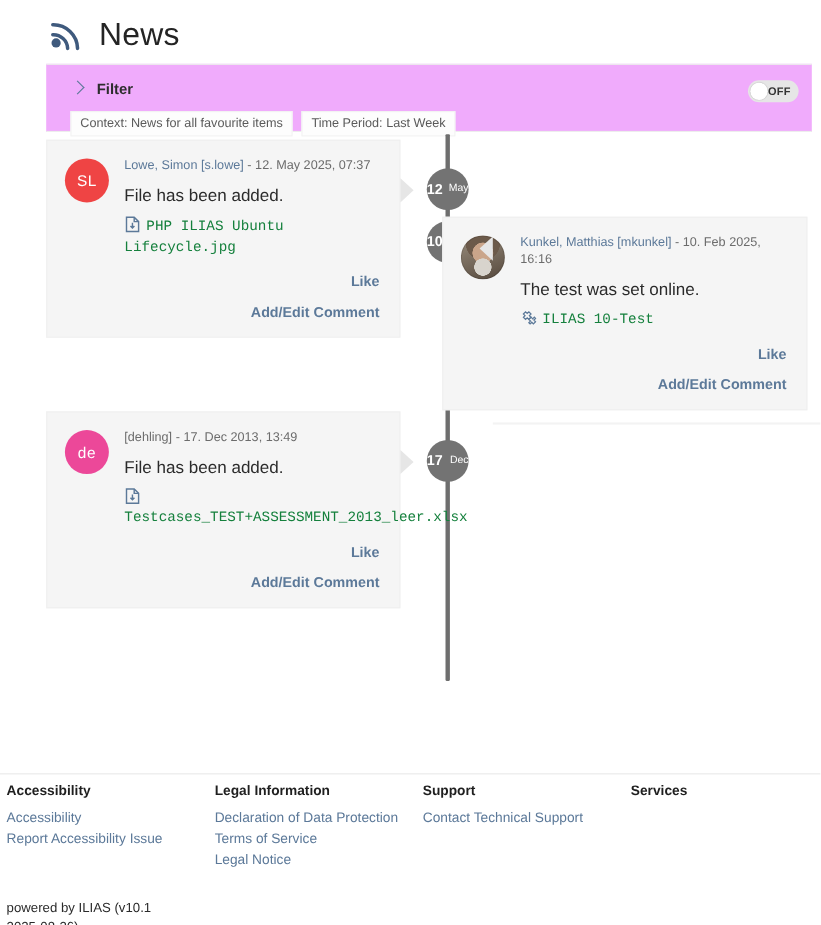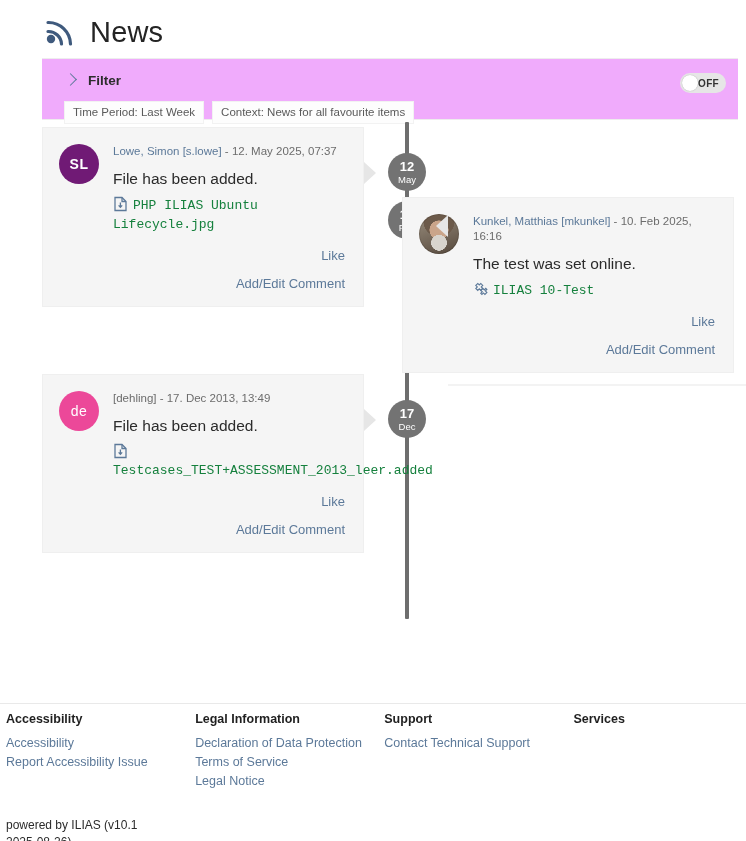--- a/index.html
+++ b/index.html
@@ -66,21 +66,21 @@
   
   .timeline { position: relative; height: 575px; margin-top: 2px; }
   .spine {
     position: absolute; left: 371px; top: 0px; width: 4px; height: 497px;
     background: #6e6e6e; border-radius: 1px;
   }
   .node {
     position: absolute; left: 354px;
     width: 38px; height: 38px; border-radius: 50%;
     background: #737373; color: #fff;
-    display: flex; flex-direction: column; align-items: center; justify-content: center;
+    display: flex; flex-direction: row; align-items: center; justify-content: space-between;
     line-height: 1;
   }
   .node .d { font-size: 13px; font-weight: bold; margin-bottom: 2px; }
   .node .m { font-size: 9.5px; }
 
   
   .card {
     position: absolute; background: #f5f5f5; border: 1px solid #efefef;
   }
   .card.left  { left: 8px;  width: 322px; }
@@ -107,21 +107,21 @@
   }
   .obj-row {
     margin-top: 7px; font-size: 13px; color: #5c7999; line-height: 18px;
   }
   .obj-row.wrapped { }
   .obj-icon { display: inline-block; width: 15px; height: 16px; position: relative; vertical-align: -3px; margin-right: 5px; }
   .obj-name { color: #15803d; font-family: Liberation Mono, monospace; }
   .actions { margin-top: 14px; text-align: right; }
   .actions a {
     display: block; font-size: 13px; color: #5c7999; text-decoration: none;
-    line-height: 16px; margin-bottom: 12px;
+    line-height: 16px; margin-bottom: 12px; font-weight: bold;
   }
   .actions a:last-child { margin-bottom: 0; }
 
   
   .ptr { position: absolute; width: 0; height: 0; }
   .ptr.to-right {
     border-top: 11px solid transparent; border-bottom: 11px solid transparent;
     border-left: 12px solid #e6e6e6;
   }
   .ptr.to-left {
@@ -156,22 +156,22 @@
     </span>
     <span class="page-title">News</span>
   </div>
 
   <div class="filter-bar">
     <div class="filter-row">
       <span class="chev"></span>
       <span class="filter-label">Filter</span>
     </div>
     <div class="filter-chips">
+      <span class="chip">Context: News for all favourite items</span>
       <span class="chip">Time Period: Last Week</span>
-      <span class="chip">Context: News for all favourite items</span>
     </div>
     <div class="toggle-wrap">
       <div class="toggle">
         <span class="knob"></span>
         <span class="tg-label">OFF</span>
       </div>
     </div>
   </div>
 
   <div class="timeline">
@@ -187,21 +187,21 @@
       <span class="m">Feb</span>
     </div>
 
     <div class="node" style="top:278px;">
       <span class="d">17</span>
       <span class="m">Dec</span>
     </div>
 
     <div class="card left" style="top:5px;">
       <div class="card-inner">
-        <div class="avatar" style="background:#701a75;font-weight:bold;">SL</div>
+        <div class="avatar" style="background:#ef4444;">SL</div>
         <div class="card-body">
           <div class="meta">
             <span class="who">Lowe, Simon [s.lowe]</span><span> - </span><span>12. May 2025, 07:37</span>
           </div>
           <div class="headline">File has been added.</div>
           <div class="obj-row">
             <span class="obj-icon">
               <svg width="15" height="16" viewBox="0 0 15 16">
                 <path d="M2 1.5h7l4 4v9H2z" fill="none" stroke="#5c7999" stroke-width="1.3"></path>
                 <path d="M9 1.5v4h4" fill="none" stroke="#5c7999" stroke-width="1.3"></path>
@@ -255,21 +255,21 @@
           </div>
           <div class="headline">File has been added.</div>
           <div class="obj-row wrapped">
             <span class="obj-icon">
               <svg width="15" height="16" viewBox="0 0 15 16">
                 <path d="M2 1.5h7l4 4v9H2z" fill="none" stroke="#5c7999" stroke-width="1.3"></path>
                 <path d="M9 1.5v4h4" fill="none" stroke="#5c7999" stroke-width="1.3"></path>
                 <path d="M7.4 6.5v4.6M5.6 9.4l1.8 1.9 1.8-1.9" fill="none" stroke="#5c7999" stroke-width="1.3"></path>
               </svg>
             </span><br>
-            <span class="obj-name">Testcases_TEST+ASSESSMENT_2013_leer.added</span>
+            <span class="obj-name">Testcases_TEST+ASSESSMENT_2013_leer.xlsx</span>
           </div>
           <div class="actions">
             <a href="#">Like</a>
             <a href="#">Add/Edit Comment</a>
           </div>
         </div>
       </div>
     </div>
     <div class="ptr to-right" style="left:330px; top:287px;"></div>
   </div>

